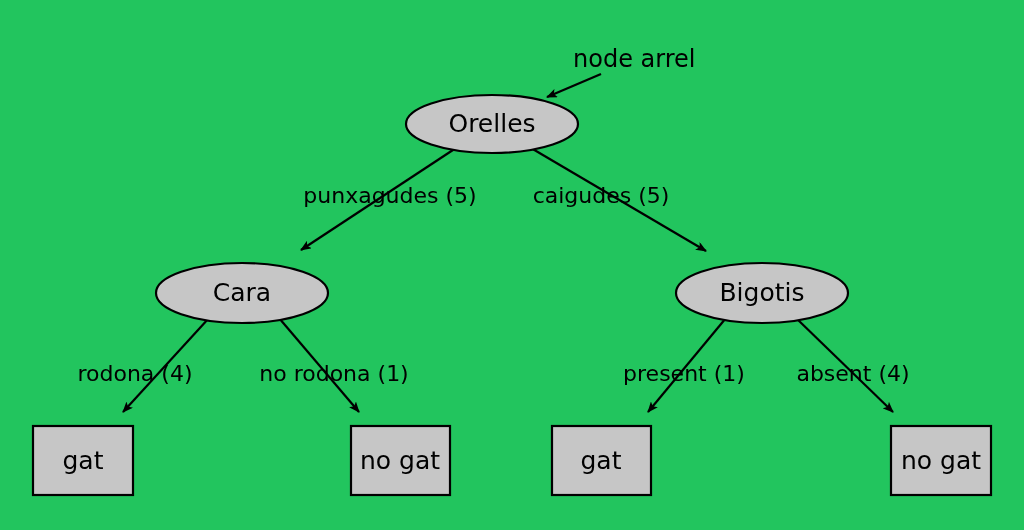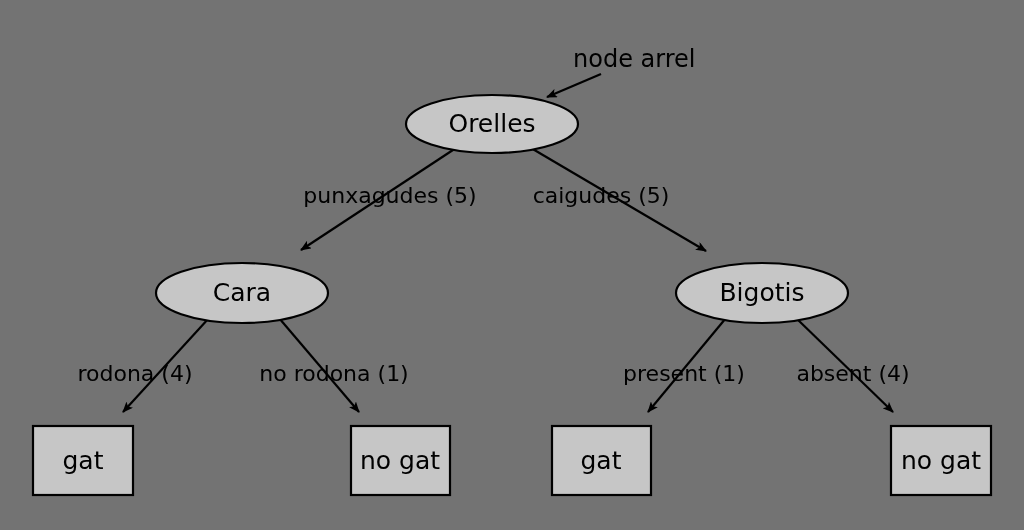--- a/index.html
+++ b/index.html
@@ -4,21 +4,21 @@
 <style>
   html, body {
     margin: 0;
     padding: 0;
     background: #ffffff;
   }
   #diagram-root {
     position: relative;
     width: 1024px;
     height: 530px;
-    background: #737373;
+    background: #22c55e;
     font-family: "DejaVu Sans", "Liberation Sans", sans-serif;
     overflow: hidden;
   }
   #tree-svg {
     position: absolute;
     left: 0;
     top: 0;
     width: 1024px;
     height: 530px;
   }

